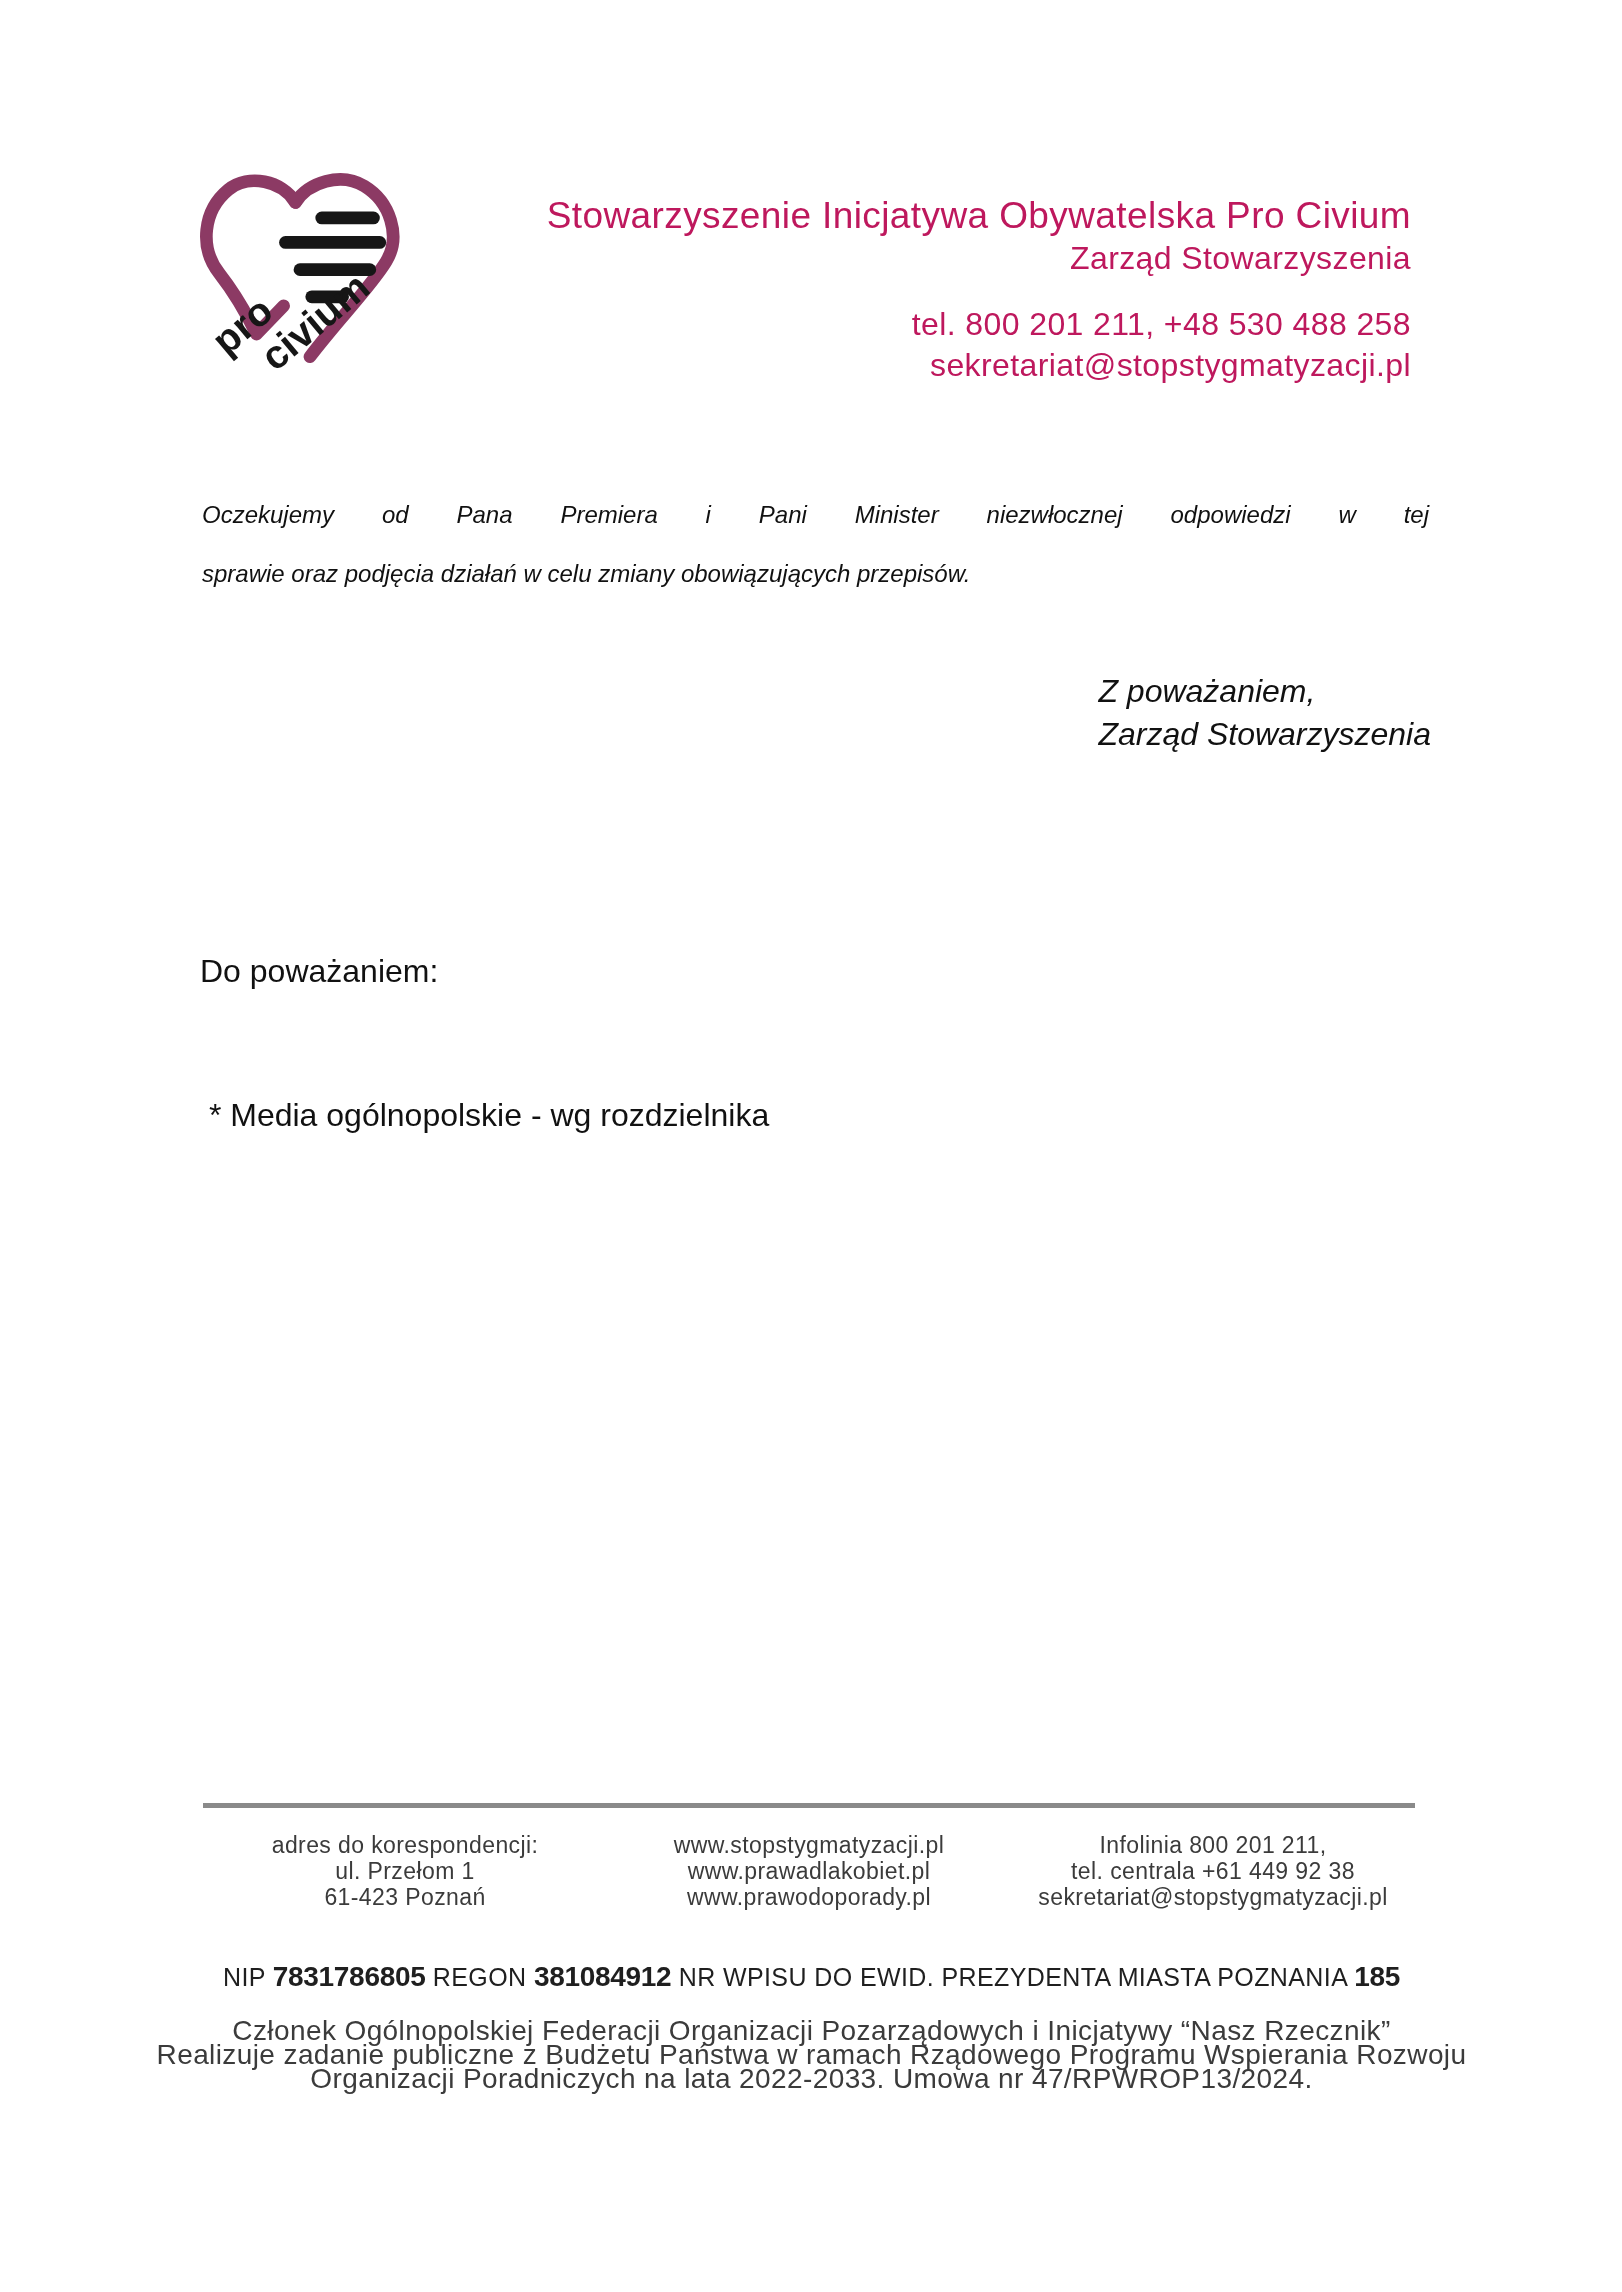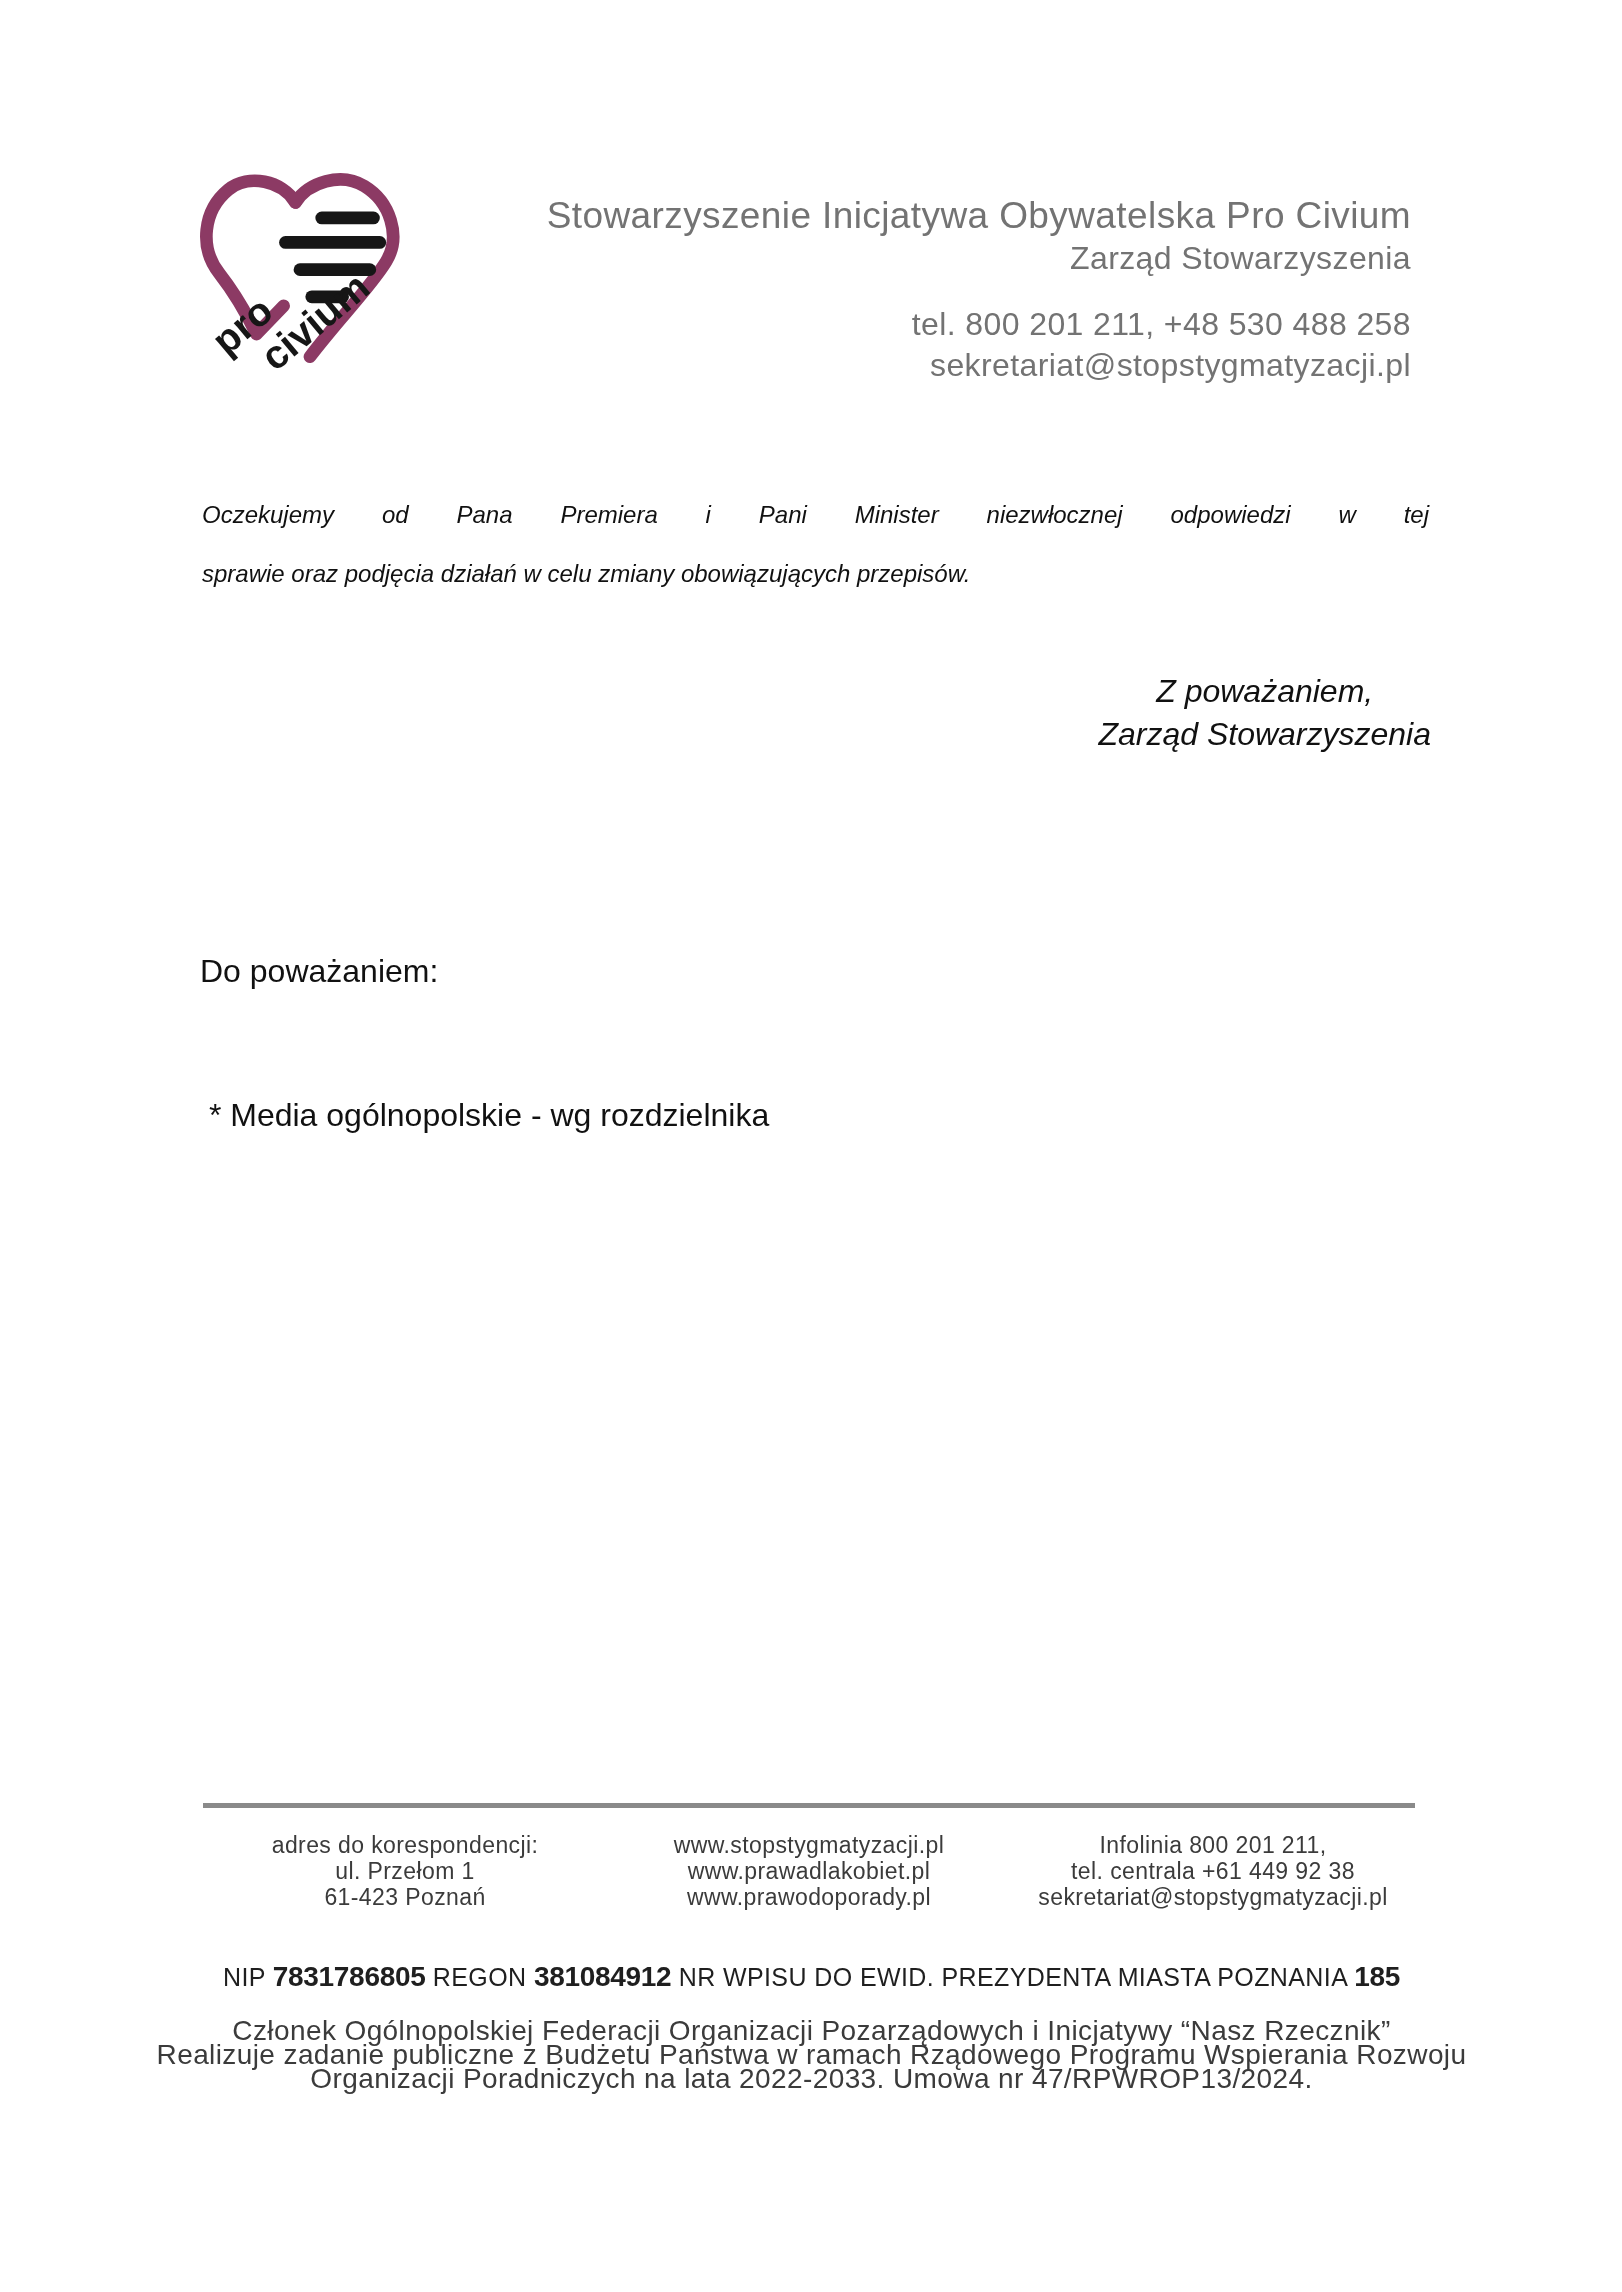--- a/index.html
+++ b/index.html
@@ -22,21 +22,21 @@
     font-family:"Liberation Sans","DejaVu Sans",sans-serif;
     font-weight:bold;
   }
   
   .letterhead{
     position:absolute;
     top:193px;
     right:212px;
     text-align:right;
     letter-spacing:0.4px;
-    color:#737373;
+    color:#be185d;
     white-space:nowrap;
   }
   .org-name{font-size:37px;line-height:45px;font-weight:500;}
   .org-unit{font-size:32px;line-height:41px;font-weight:400;}
   .phone-line{font-size:32px;line-height:41px;margin-top:25px;}
   .email-line{font-size:32px;line-height:41px;}
   
   .letter-body{
     position:absolute;
     left:202px; top:485px;
@@ -46,21 +46,21 @@
     line-height:59px;
     color:#111111;
   }
   .body-line-1{text-align:justify;text-align-last:justify;}
   .body-line-2{text-align:left;}
   
   .signature{
     position:absolute;
     top:670px;
     right:192px;
-    text-align:center;
+    text-align:left;
     font-style:italic;
     font-size:32px;
     line-height:43px;
     color:#111111;
     white-space:nowrap;
   }
   
   .cc-block{
     position:absolute;
     left:200px; top:851px;

